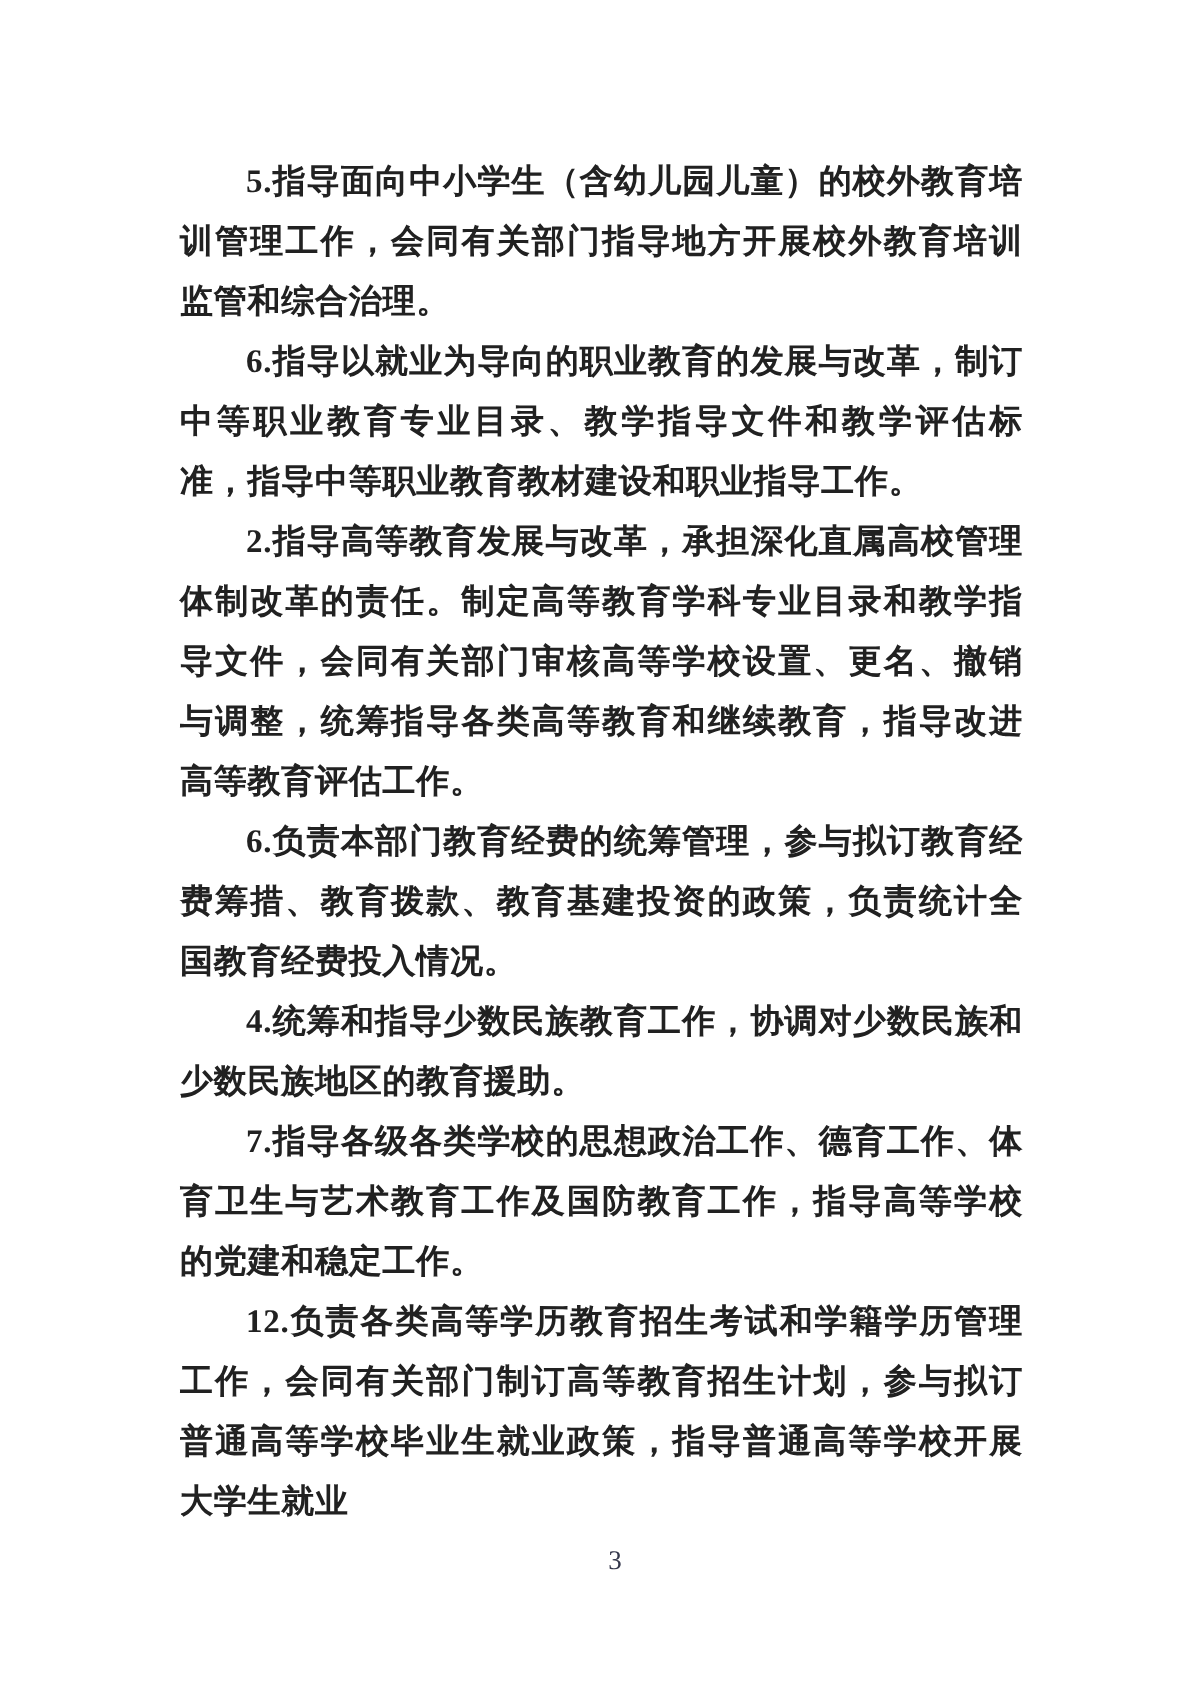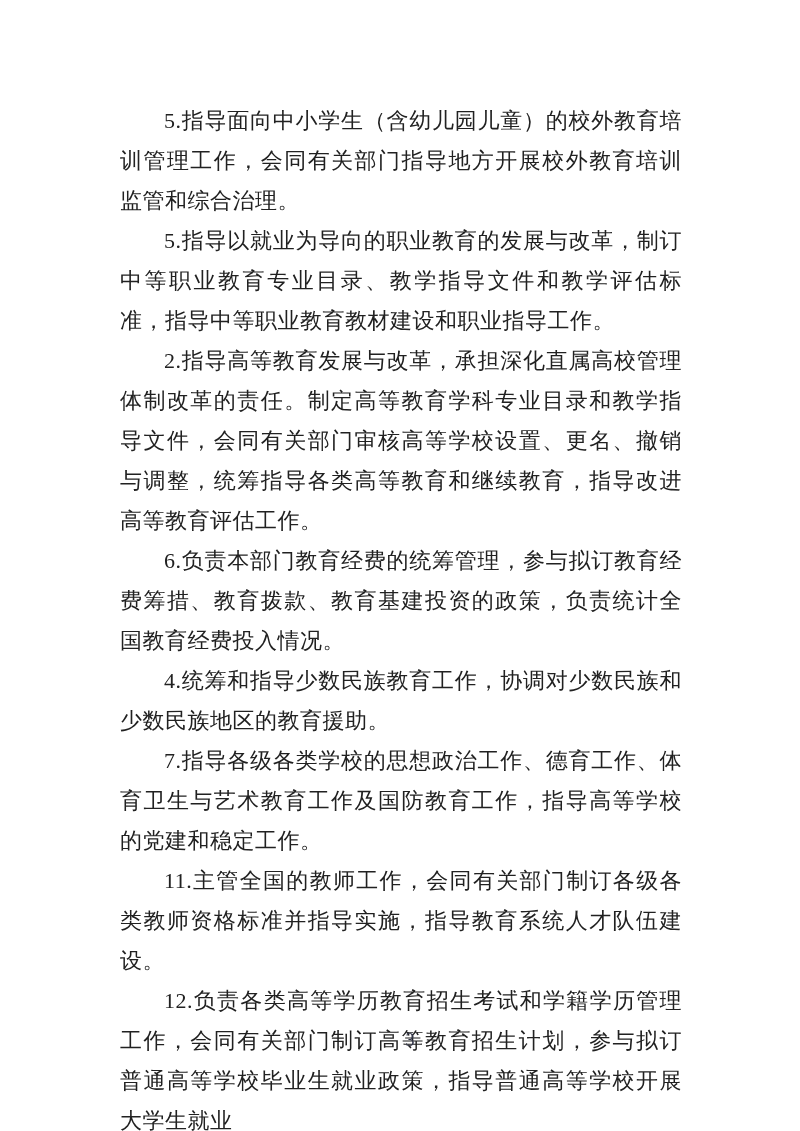--- a/index.html
+++ b/index.html
@@ -31,40 +31,40 @@
     color: #212121;
     text-align: justify;
     text-justify: inter-ideograph;
   }
   .doc-body p {
     margin: 0;
     padding: 0;
     text-indent: 2em;
     letter-spacing: 0.5px;
     word-break: break-all;
+    font-weight: bold;
   }
   .page-number {
     position: absolute;
     left: 120px;
     width: 580px;
     top: 1028px;
     text-align: center;
     font-size: 18px;
     line-height: 24px;
     color: #33364a;
   }
 </style>
 </head>
 <body>
 
 <div class="page">
   <div class="doc-body" id="doc-body">
       <p>5.指导面向中小学生（含幼儿园儿童）的校外教育培训管理工作，会同有关部门指导地方开展校外教育培训监管和综合治理。</p>
-      <p>5.指导以就业为导向的职业教育的发展与改革，制订中等职业教育专业目录、教学指导文件和教学评估标准，指导中等职业教育教材建设和职业指导工作。</p>
+      <p>6.指导以就业为导向的职业教育的发展与改革，制订中等职业教育专业目录、教学指导文件和教学评估标准，指导中等职业教育教材建设和职业指导工作。</p>
       <p>2.指导高等教育发展与改革，承担深化直属高校管理体制改革的责任。制定高等教育学科专业目录和教学指导文件，会同有关部门审核高等学校设置、更名、撤销与调整，统筹指导各类高等教育和继续教育，指导改进高等教育评估工作。</p>
       <p>6.负责本部门教育经费的统筹管理，参与拟订教育经费筹措、教育拨款、教育基建投资的政策，负责统计全国教育经费投入情况。</p>
       <p>4.统筹和指导少数民族教育工作，协调对少数民族和少数民族地区的教育援助。</p>
       <p>7.指导各级各类学校的思想政治工作、德育工作、体育卫生与艺术教育工作及国防教育工作，指导高等学校的党建和稳定工作。</p>
-      <p>11.主管全国的教师工作，会同有关部门制订各级各类教师资格标准并指导实施，指导教育系统人才队伍建设。</p>
       <p>12.负责各类高等学历教育招生考试和学籍学历管理工作，会同有关部门制订高等教育招生计划，参与拟订普通高等学校毕业生就业政策，指导普通高等学校开展大学生就业</p>
     </div>
   <div class="page-number">3</div>
 </div>
 
 </body></html>

